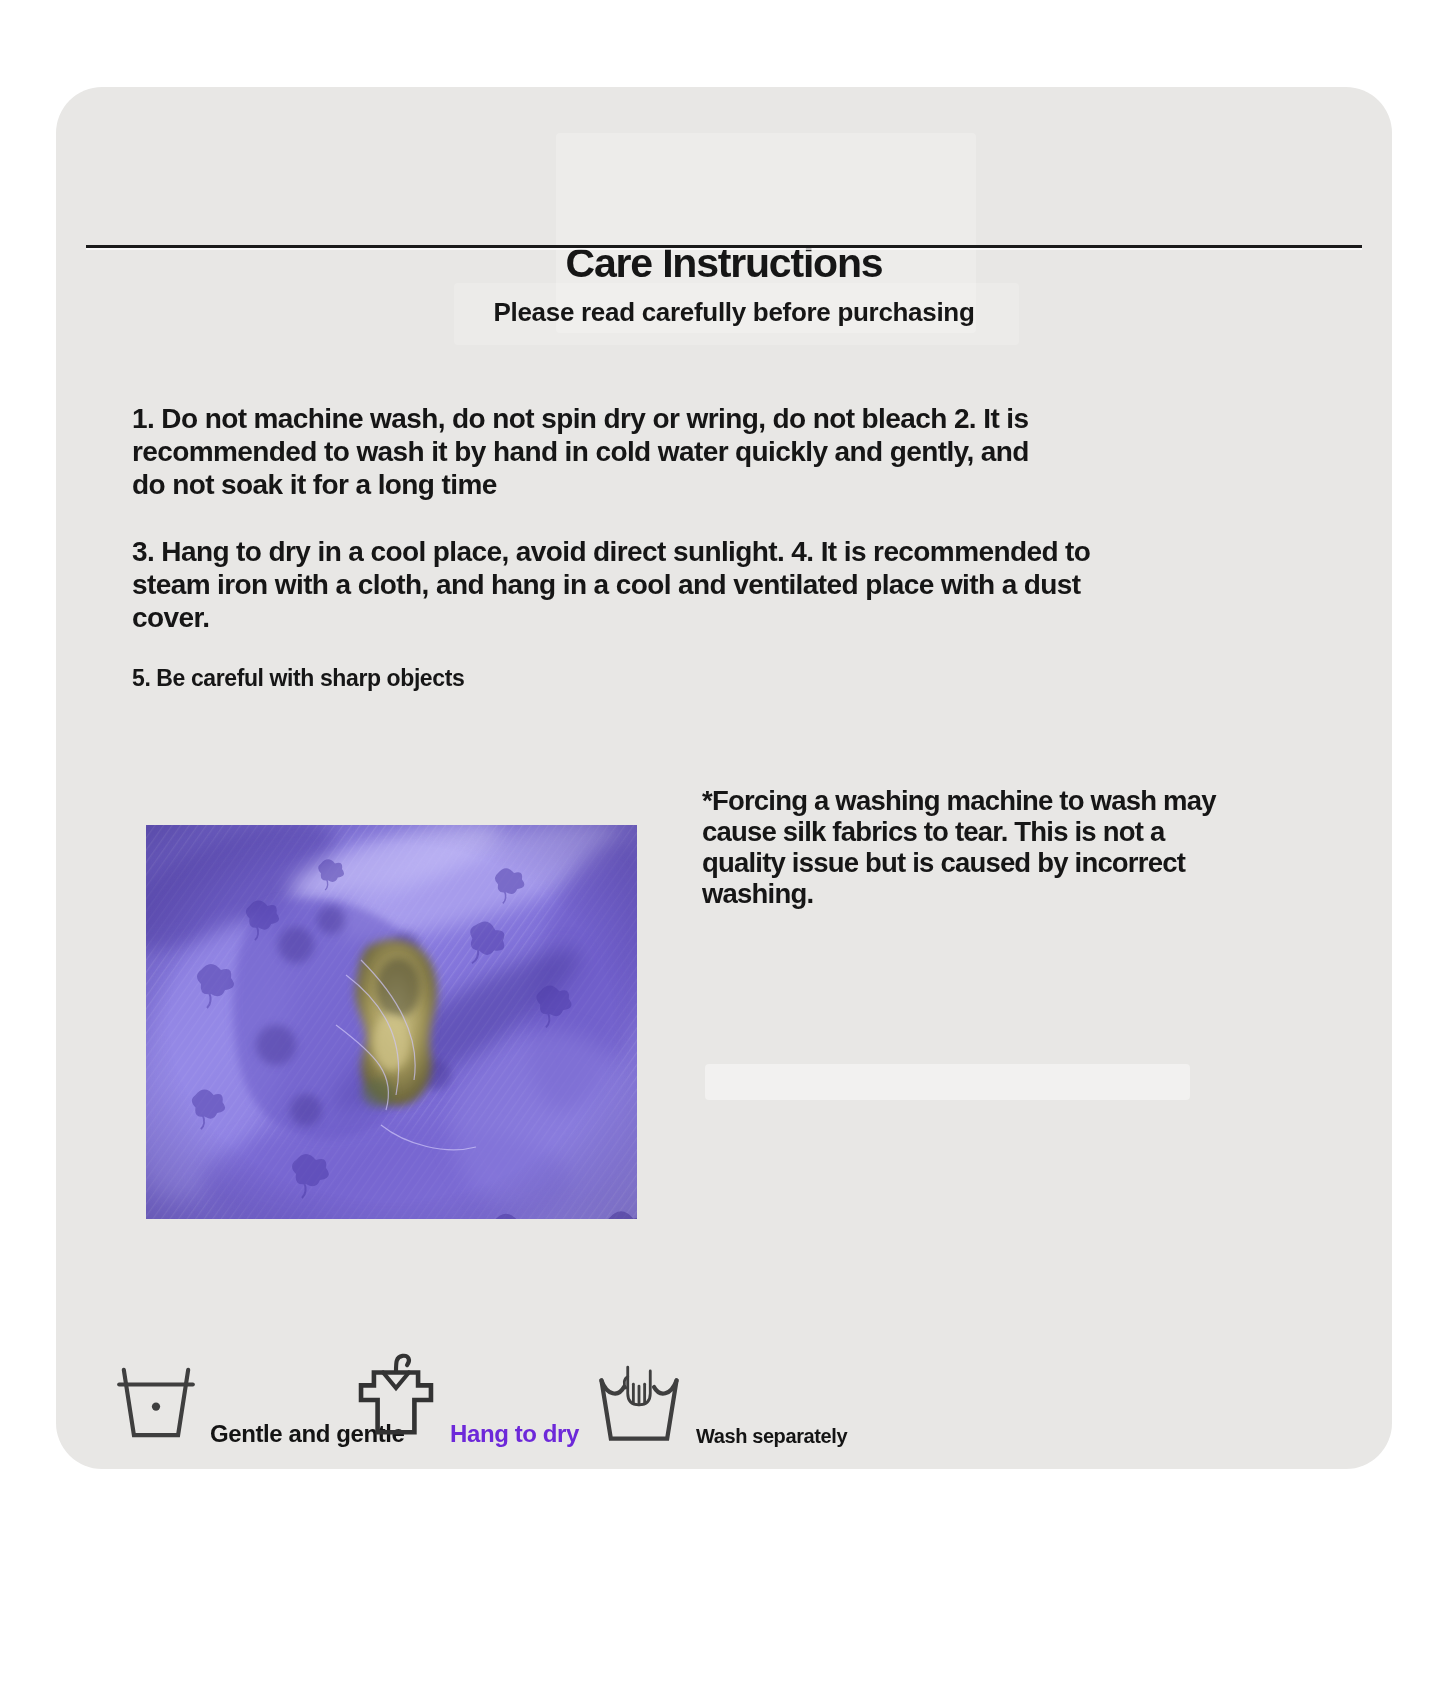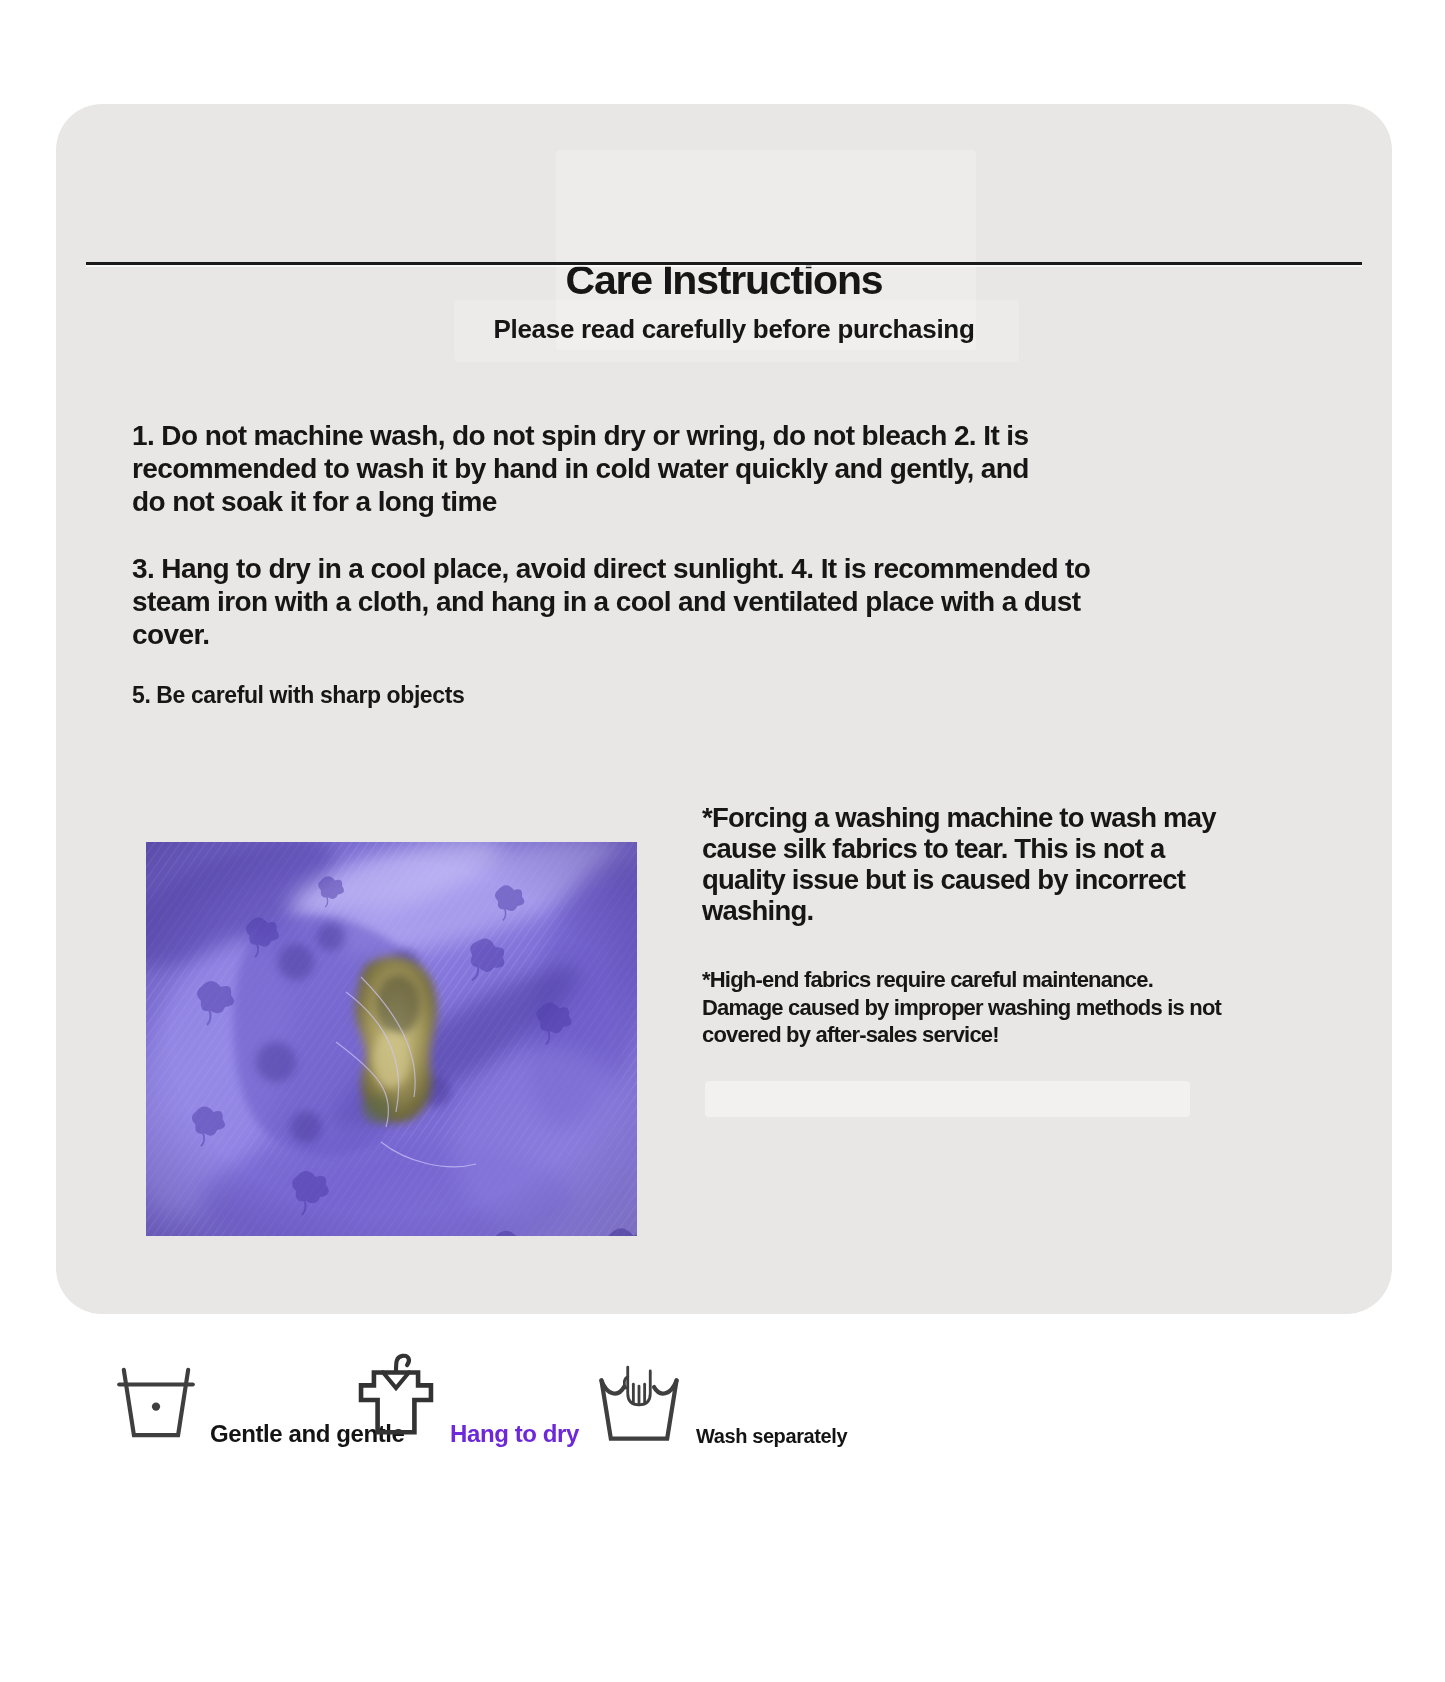--- a/index.html
+++ b/index.html
@@ -1,21 +1,21 @@
 <!DOCTYPE html>
 <html><head>
 <meta charset="utf-8">
 <style>
   html,body{margin:0;padding:0;background:#ffffff;}
   body{
     width:1445px;height:1682px;position:relative;overflow:hidden;
     font-family:"Liberation Sans", sans-serif;color:#161616;
   }
   .card{
-    position:absolute;left:56px;top:104px;width:1336px;height:1210px;
+    position:absolute;left:56px;top:87px;width:1336px;height:1382px;
     background:#e8e7e5;border-radius:46px;
   }
   .ghost{position:absolute;background:rgba(255,255,255,0.22);border-radius:4px;}
   .ghost.strong{background:rgba(255,255,255,0.42);}
   .title{
     position:absolute;top:148px;left:0;right:0;text-align:center;
     font-size:41px;font-weight:bold;letter-spacing:-1.2px;line-height:56px;
   }
   .divider{
     position:absolute;top:158px;left:30px;width:1276px;height:3px;
@@ -157,23 +157,20 @@
       </g>
 
       <rect width="491" height="394" fill="url(#vig)"></rect>
     </svg>
   </div>
 
   <div class="warn warn1">*Forcing a washing machine to wash may
 cause silk fabrics to tear. This is not a
 quality issue but is caused by incorrect
 washing.</div>
-  <div class="warn warn2">*High-end fabrics require careful maintenance.
-Damage caused by improper washing methods is not
-covered by after-sales service!</div>
 </div>
 
 <div class="symbols">
 
   <div class="symbol">
     <div class="icon-box">
       <svg width="92" height="92" viewBox="0 0 100 100">
         <g fill="none" stroke="#3f3f3f" stroke-width="4.5" stroke-linecap="round">
           <path d="M15,15 L26,86 L74,86 L85,15"></path>
           <line x1="10" y1="31" x2="90" y2="31"></line>

